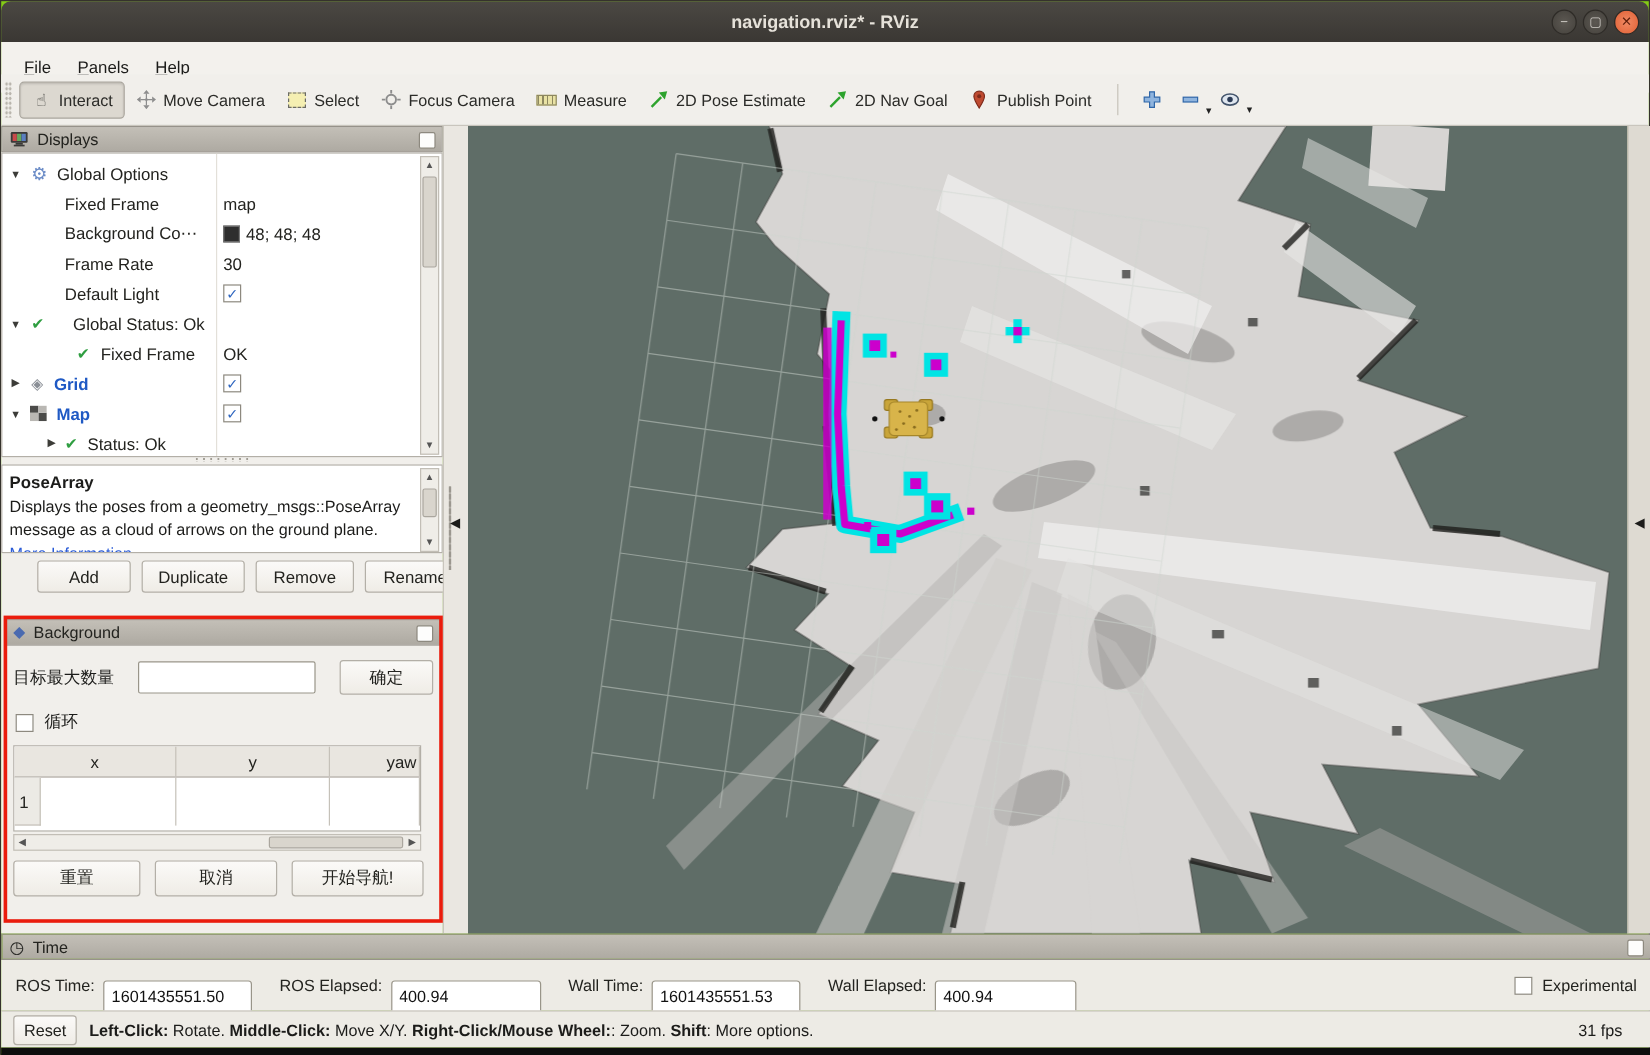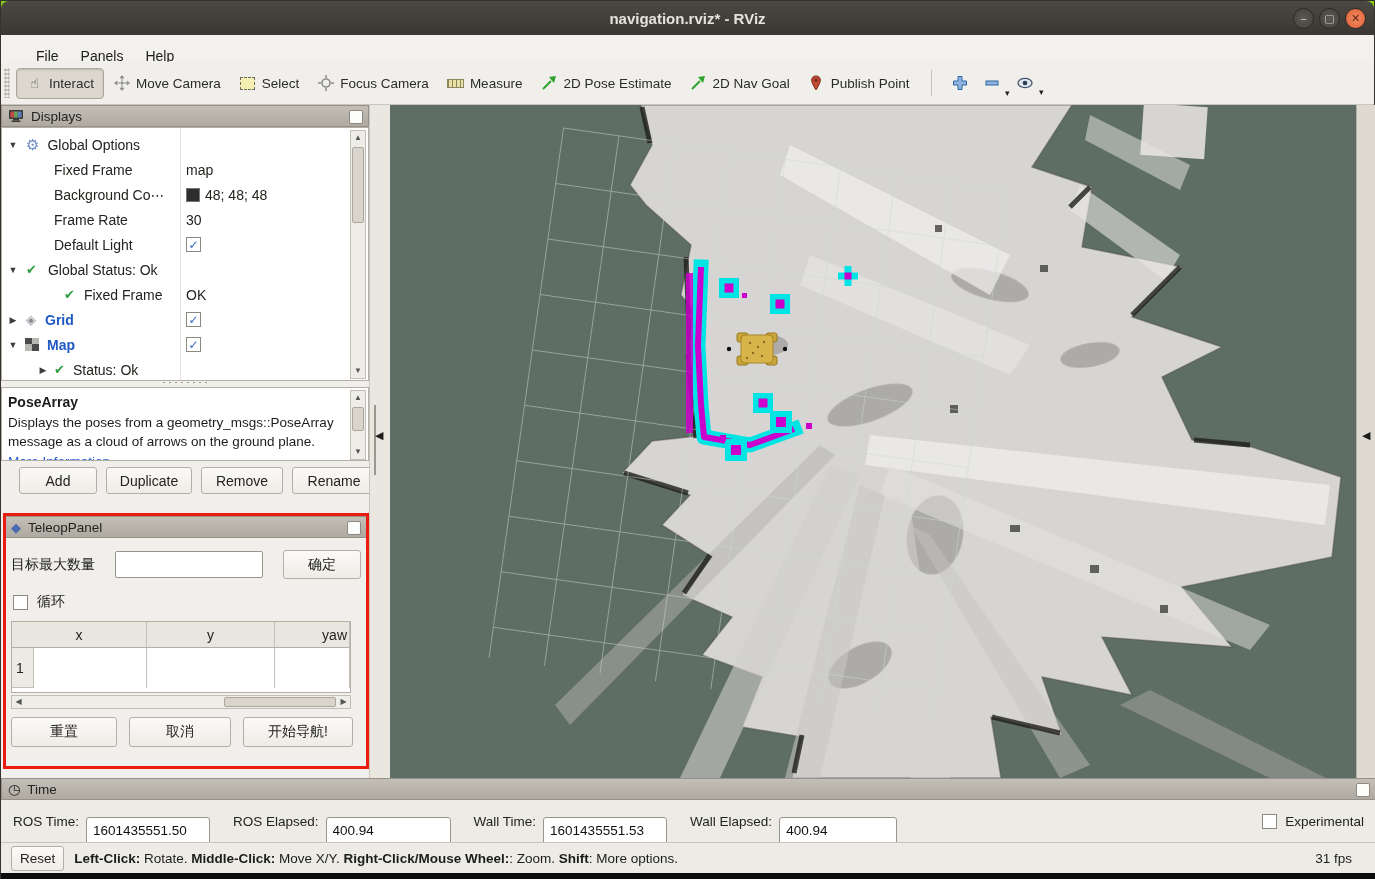--- a/index.html
+++ b/index.html
@@ -14,21 +14,21 @@
     display:flex; align-items:center; justify-content:center; }
   .title { color:#e6e2da; font-weight:bold; font-size:15px; }
   .winbtns { position:absolute; right:8px; top:7px; display:flex; gap:5px; }
   .wbtn { width:21px; height:21px; border-radius:50%; display:flex; align-items:center;
     justify-content:center; font-size:11px; color:#cfccc6; background:radial-gradient(#5c5852,#44413c);
     border:1px solid #2e2b27; cursor:default; }
   .wbtn.close { background:radial-gradient(#f08a64,#e15f33); color:#5e1d0a; font-weight:bold; }
 
   
   .menubar { position:absolute; left:0; top:34px; width:100%; height:42px; background:#f3f1ed;
-    display:flex; align-items:center; padding-left:26px; gap:4px; border-bottom:1px solid #e2dfd9; }
+    display:flex; align-items:center; padding-left:10px; gap:4px; border-bottom:1px solid #e2dfd9; }
   .menu-item { font-size:14px; color:#1c1c1a; padding:3px 9px; }
   .menu-item::first-letter { text-decoration:underline; }
 
   
   .toolbar { position:absolute; left:0; top:61px; width:100%; height:43px; background:#f1efeb;
     border-bottom:1px solid #c9c5bd; display:flex; align-items:center; }
   .tb-handle { width:6px; height:30px; margin:0 6px 0 3px;
     background-image:radial-gradient(#b9b5ad 1px, transparent 1.3px); background-size:3px 4px; }
   .tool { display:flex; align-items:center; gap:6px; font-size:13.5px; color:#2b2b28;
     padding:6px 9px; border-radius:4px; white-space:nowrap; }
@@ -80,21 +80,21 @@
   .descbox { position:absolute; left:0; top:282px; width:368px; height:74px; background:#fff;
     border:1px solid #b3afa7; padding:4px 26px 0 6px; font-size:13.5px; color:#1c1c1a;
     line-height:1.45; overflow:hidden; }
   .descbox b { font-size:14px; }
   .desc-link { color:#2a5bd7; }
   .hsplit-dots { position:absolute; left:160px; top:276px; width:48px; height:4px;
     background-image:radial-gradient(#9b978f 1px, transparent 1.2px); background-size:6px 3px; }
 
   .btn { background:linear-gradient(#fbfaf8,#efece6); border:1px solid #b3afa7; border-radius:3px;
     font-size:14px; color:#23231f; display:inline-flex; align-items:center; justify-content:center; }
-  .disp-btns { position:absolute; left:0; top:362px; display:flex; gap:9px;padding-left:18px; }
+  .disp-btns { position:absolute; left:12px; top:362px; display:flex; gap:9px;padding-left:18px; }
   .disp-btns .btn { height:27px; }
 
   
   .red-outline { position:absolute; left:2px; top:408px; width:366px; height:256px;
     border:3px solid #ea1c0d; z-index:5; pointer-events:none; }
   .teleop { position:absolute; left:3px; top:411px; width:363px; height:250px; background:#f1efeb; }
   .teleop .phdr { width:363px; }
   .diamond-g { color:#4a6ab0; font-size:13px; }
   .goal-row { position:absolute; left:7px; top:34px; display:flex; align-items:center; gap:20px; }
   .goal-label { font-size:14px; color:#1c1c1a; }
@@ -288,21 +288,21 @@
         </div>
         <div class="trow" style="top:104px">
           <span style="margin-left:52px">Default Light</span>
           <span class="val">
               <span class="cbx">✓</span>
             </span>
         </div>
         <div class="trow" style="top:129px">
           <span class="exp" style="margin-left:6px">▼</span>
           <span class="chk-g" style="margin-left:8px">✔</span>
-          <span style="margin-left:11px">Global Status: Ok</span>
+          <span style="margin-left:24px">Global Status: Ok</span>
         </div>
         <div class="trow" style="top:154px">
           <span class="chk-g" style="margin-left:62px">✔</span>
           <span style="margin-left:9px">Fixed Frame</span>
           <span class="val">OK</span>
         </div>
         <div class="trow" style="top:179px">
           <span class="exp" style="margin-left:6px">▶</span>
           <span class="grid-g" style="margin-left:8px">◈</span>
           <span class="blue-bold" style="margin-left:9px">Grid</span>
@@ -352,21 +352,21 @@
         <div class="btn" style="width:78px">Add</div>
         <div class="btn" style="width:86px">Duplicate</div>
         <div class="btn" style="width:82px">Remove</div>
         <div class="btn" style="width:84px">Rename</div>
       </div>
 
       <div class="red-outline"></div>
       <div class="teleop">
         <div class="phdr" style="top:0">
           <span class="diamond-g">◆</span>
-          <span>TeleopPanel</span>
+          <span>Background</span>
           <span class="float-btn"></span>
         </div>
         <div class="goal-row">
           <span class="goal-label">目标最大数量</span>
           <input class="tinput" style="">
           <div class="btn" style="width:78px; height:29px">确定</div>
         </div>
         <div class="loop-row">
           <span class="cbx" style="color:transparent"></span>
           <span>循环</span>

